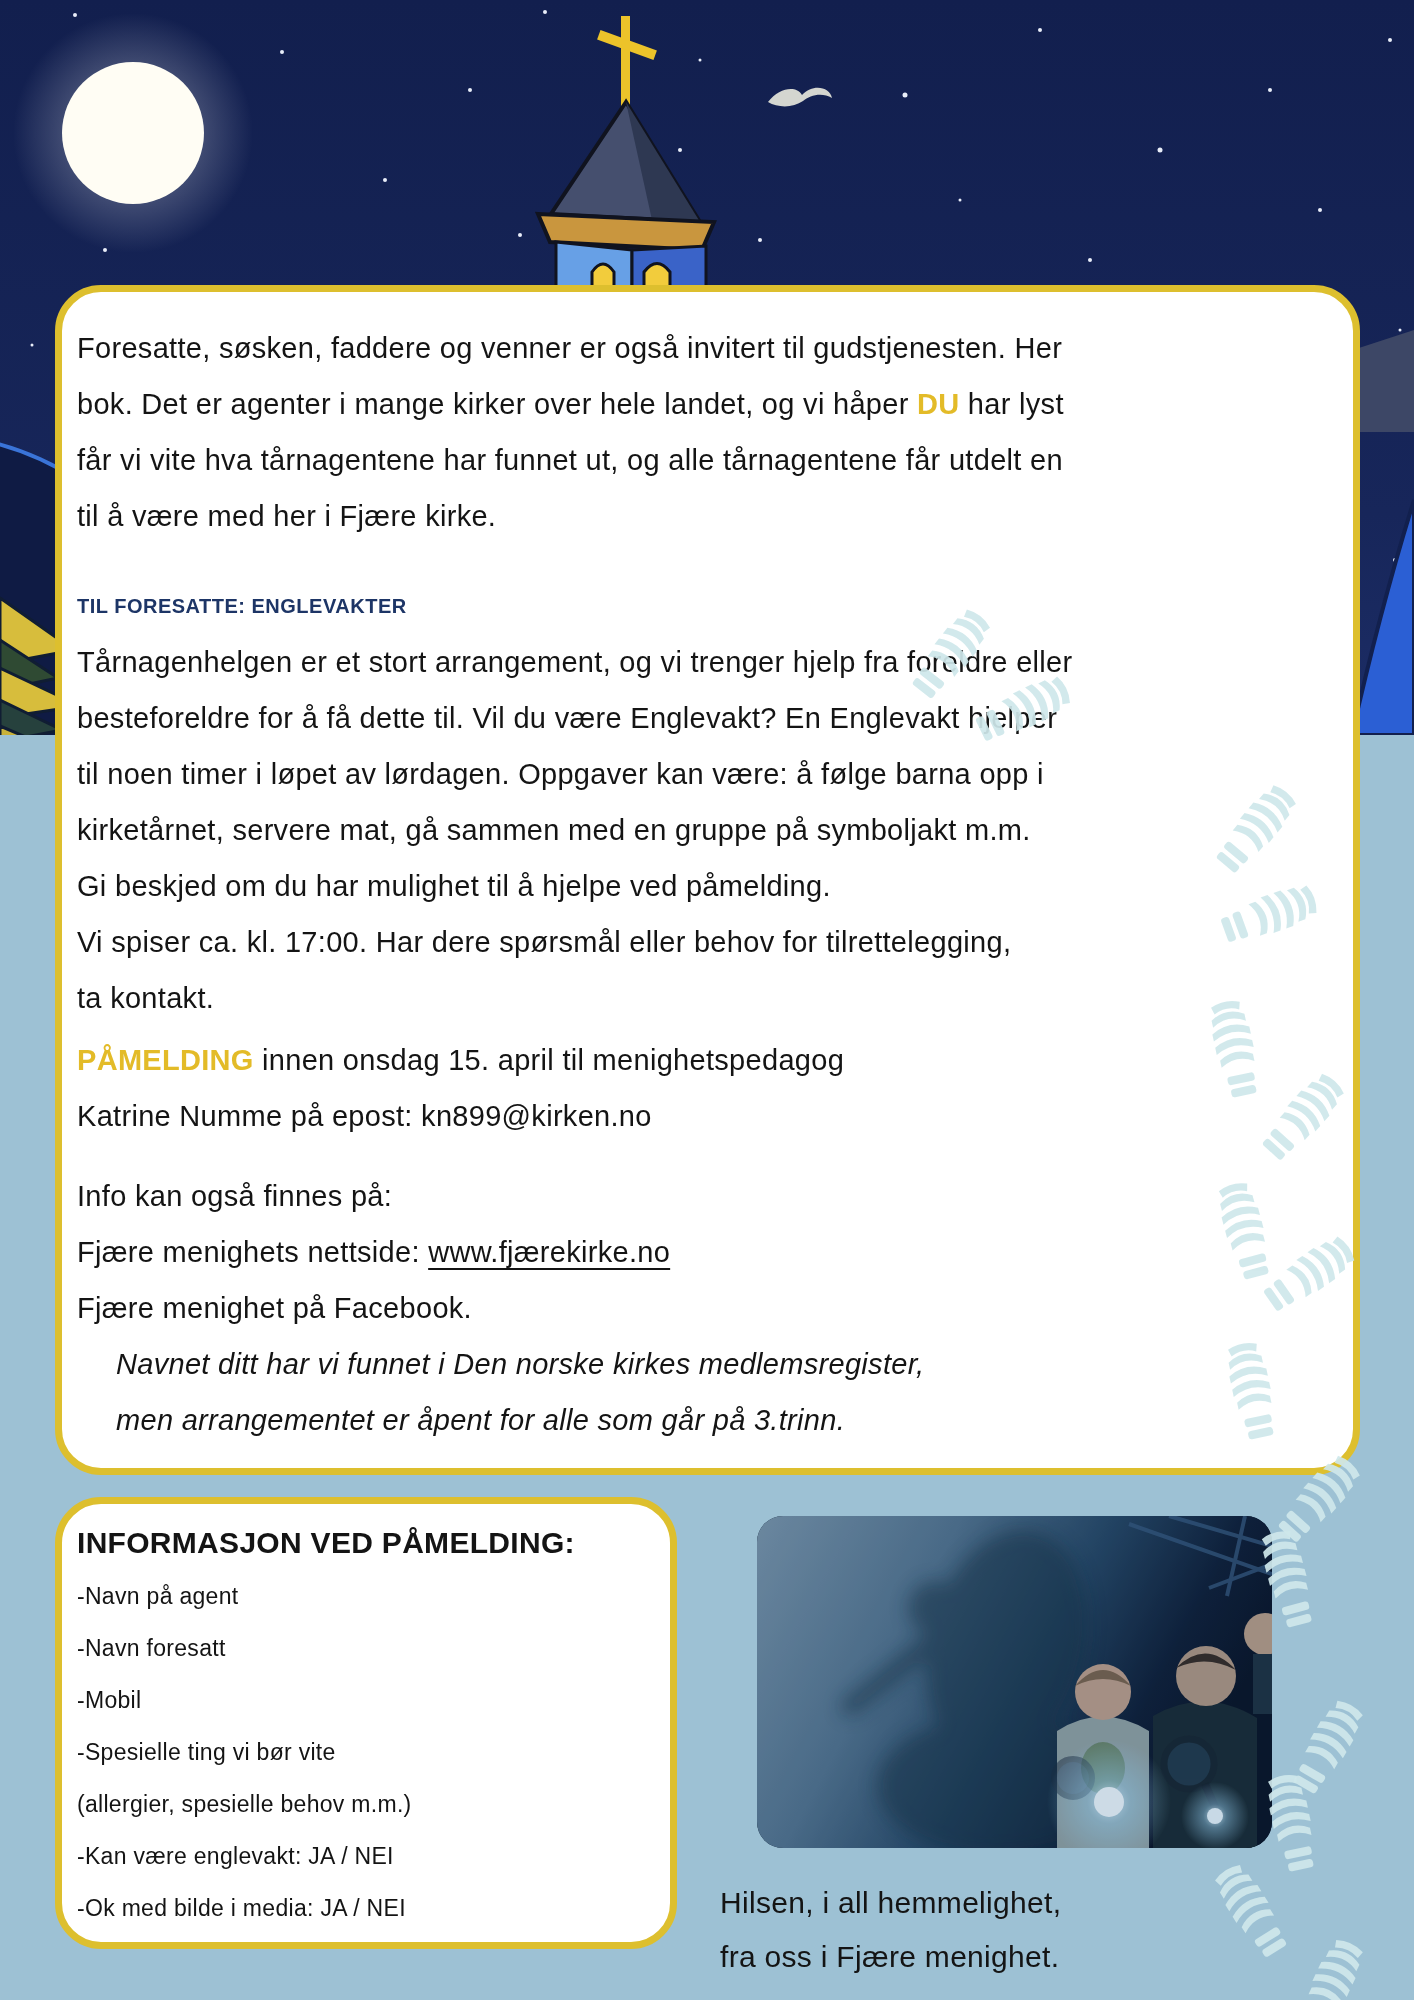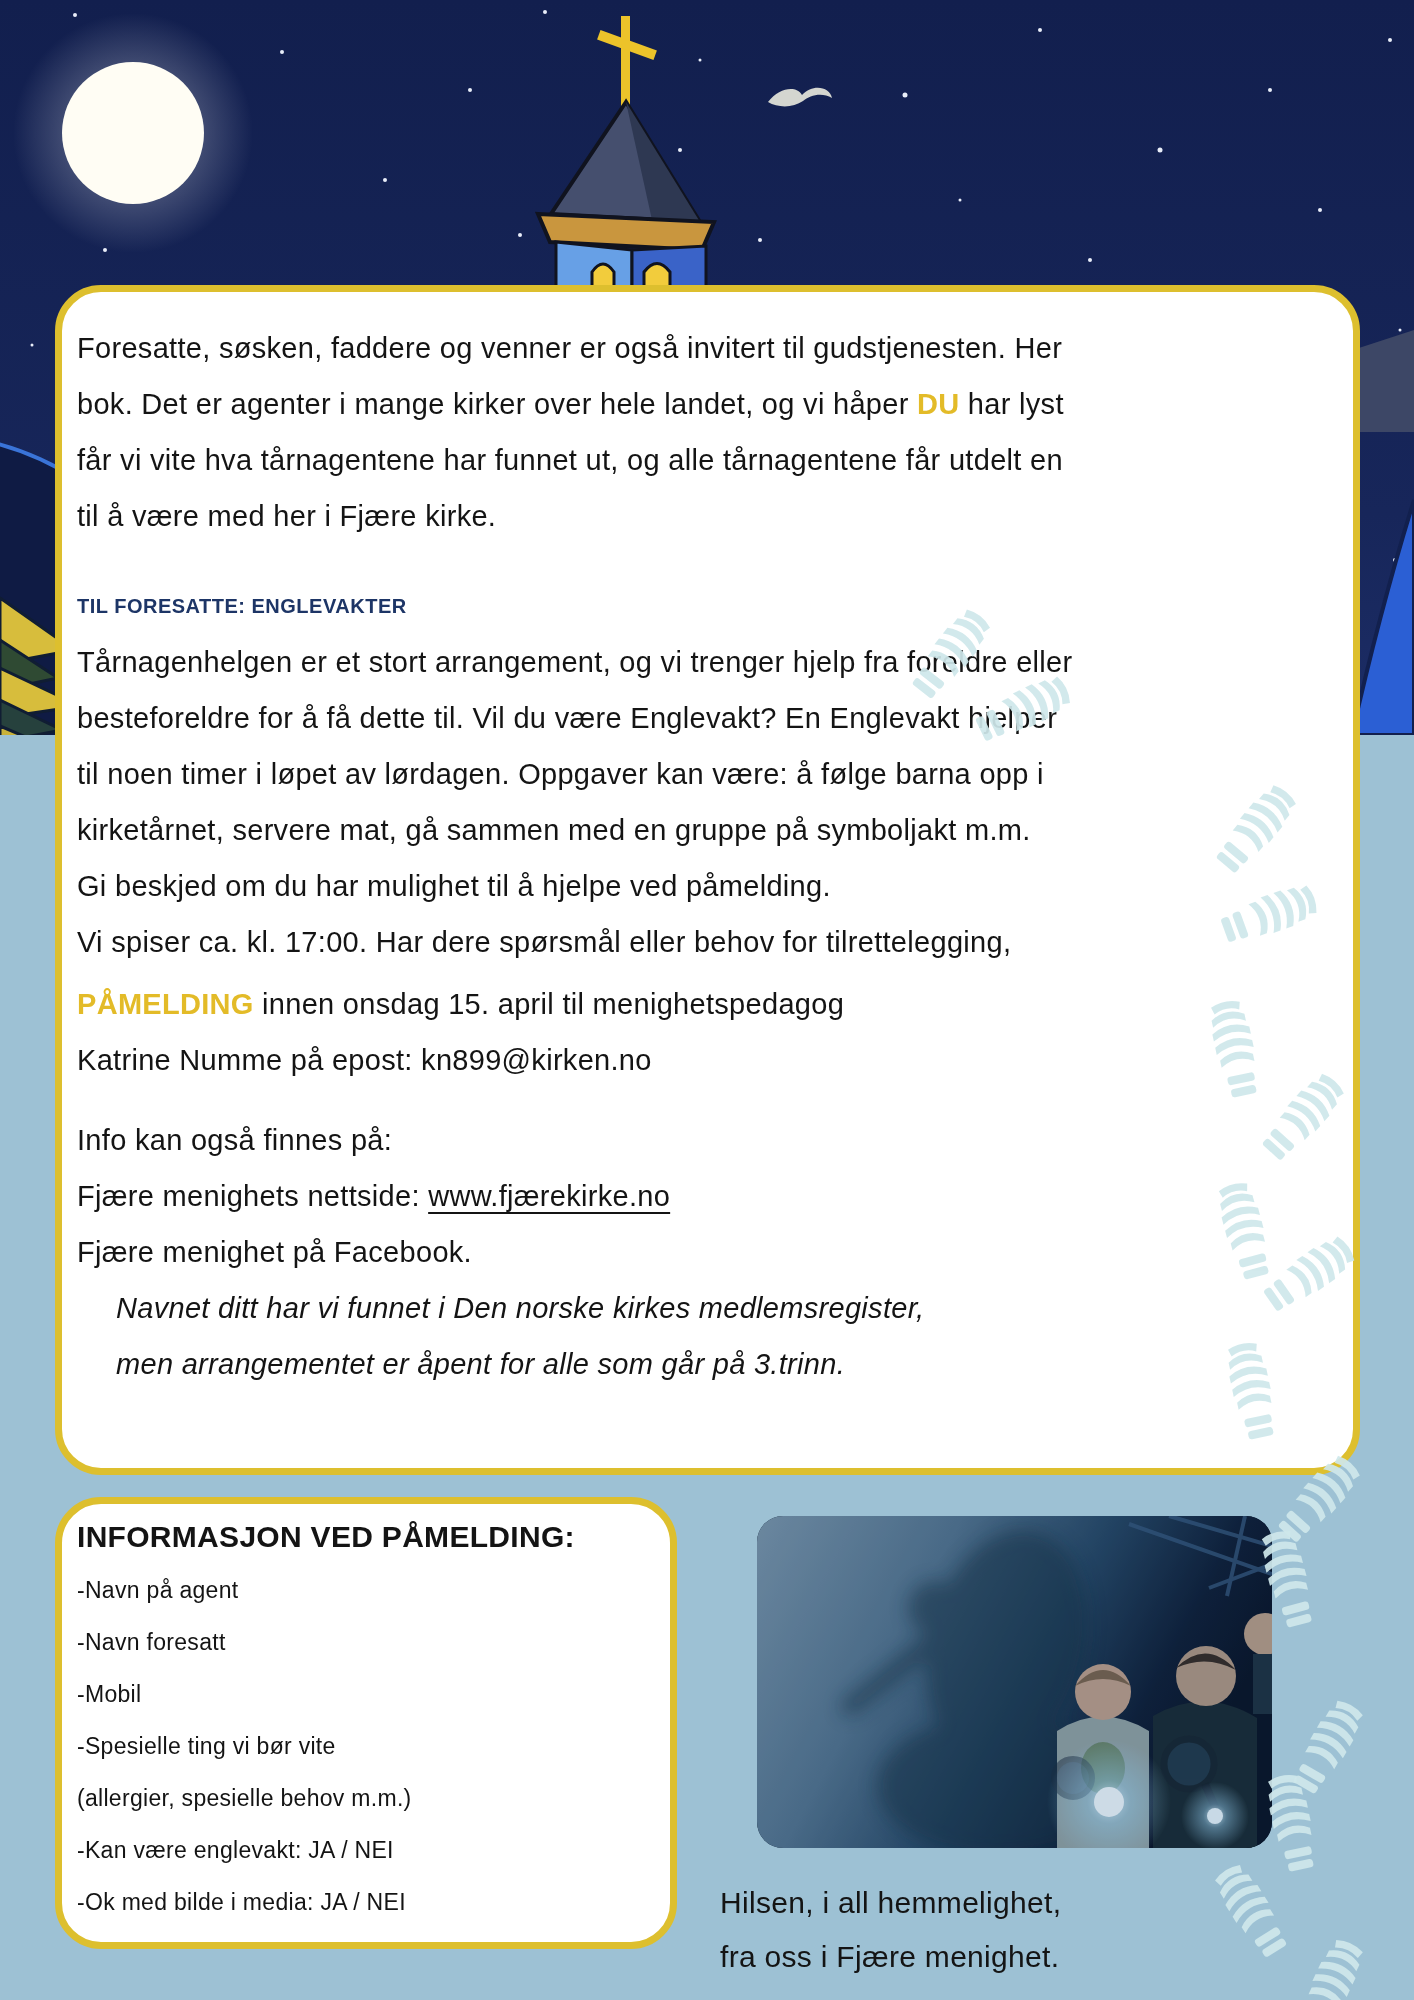--- a/index.html
+++ b/index.html
@@ -13,21 +13,21 @@
     font-family:"Liberation Sans", sans-serif;color:var(--ink);
   }
   
   .sky{position:absolute;left:0;top:0;width:1414px;height:735px;z-index:1;}
   
   .round-box{
     position:absolute;background:#ffffff;border:7px solid var(--yellow);
     border-radius:46px;box-sizing:border-box;z-index:2;
   }
   .main-box{left:55px;top:285px;width:1305px;height:1190px;padding:28px 30px 20px 15px;}
-  .info-box{left:55px;top:1497px;width:622px;height:452px;padding:6px 18px 10px 15px;}
+  .info-box{left:55px;top:1497px;width:622px;height:452px;padding:12px 18px 10px 15px;}
   .line{font-size:29px;line-height:56px;letter-spacing:.3px;white-space:nowrap;}
   .sp34{height:34px}.sp6{height:6px}.sp24{height:24px}
   .heading{font-size:20px;line-height:56px;font-weight:bold;color:var(--navy);letter-spacing:.5px;}
   .em-yellow{color:var(--accent);font-weight:bold;}
   .link{text-decoration:underline;text-underline-offset:6px;text-decoration-thickness:2px;color:var(--ink);}
   .italic{font-style:italic;margin-left:39px;}
   .info-title{font-size:30px;line-height:54px;font-weight:bold;letter-spacing:.3px;white-space:nowrap;}
   .info-item{font-size:23px;line-height:52px;letter-spacing:.3px;white-space:nowrap;}
   
   .photo{
@@ -135,20 +135,21 @@
   <div class="line">får vi vite hva tårnagentene har funnet ut, og alle tårnagentene får utdelt en</div>
   <div class="line">til å være med her i Fjære kirke.</div>
   <div class="sp34"></div>
   <div class="heading">TIL FORESATTE: ENGLEVAKTER</div>
   <div class="line">Tårnagenhelgen er et stort arrangement, og vi trenger hjelp fra foreldre eller</div>
   <div class="line">besteforeldre for å få dette til. Vil du være Englevakt? En Englevakt hjelper</div>
   <div class="line">til noen timer i løpet av lørdagen. Oppgaver kan være: å følge barna opp i</div>
   <div class="line">kirketårnet, servere mat, gå sammen med en gruppe på symboljakt m.m.</div>
   <div class="line">Gi beskjed om du har mulighet til å hjelpe ved påmelding.</div>
   <div class="line">Vi spiser ca. kl. 17:00. Har dere spørsmål eller behov for tilrettelegging,</div>
+  <div class="line">ta kontakt.</div>
   <div class="sp6"></div>
   <div class="line"><span class="em-yellow">PÅMELDING</span><span> innen onsdag 15. april til menighetspedagog</span></div>
   <div class="line">Katrine Numme på epost: kn899@kirken.no</div>
   <div class="sp24"></div>
   <div class="line">Info kan også finnes på:</div>
   <div class="line"><span>Fjære menighets nettside: </span><span class="link">www.fjærekirke.no</span></div>
   <div class="line">Fjære menighet på Facebook.</div>
   <div class="line italic">Navnet ditt har vi funnet i Den norske kirkes medlemsregister,</div>
   <div class="line italic">men arrangementet er åpent for alle som går på 3.trinn.</div>
 </div>

